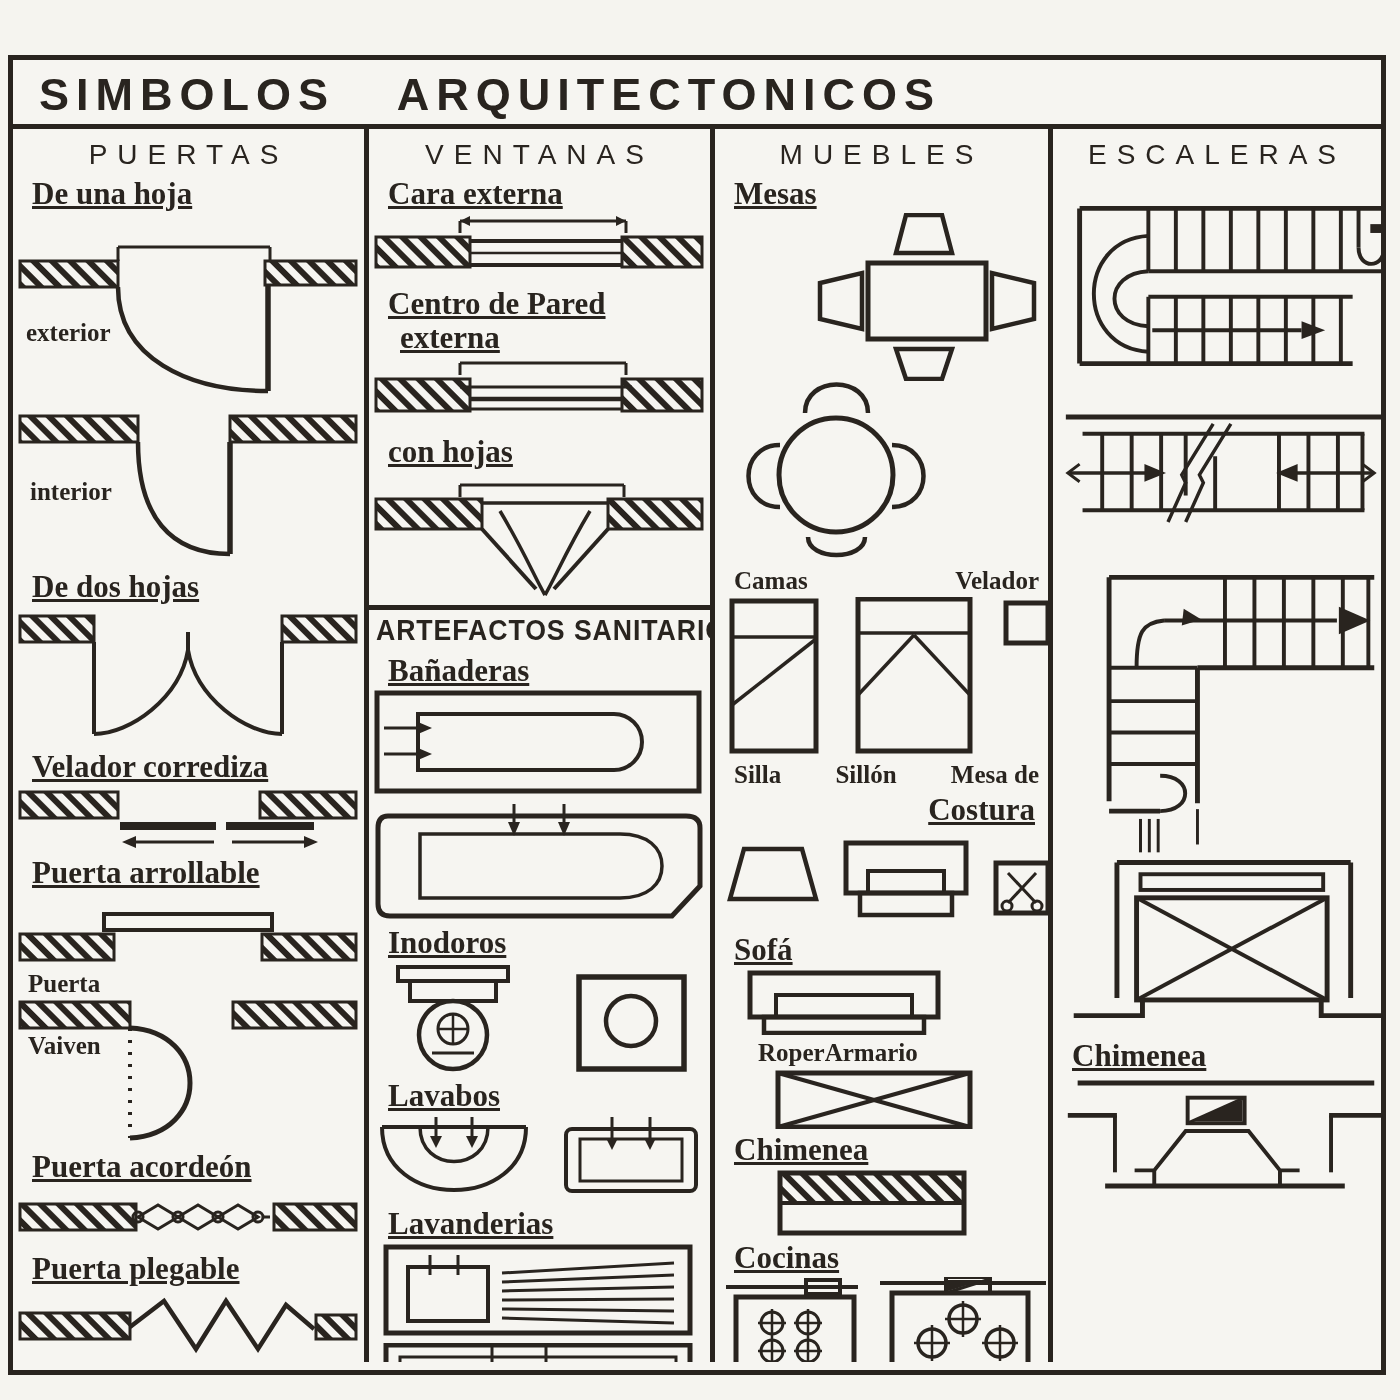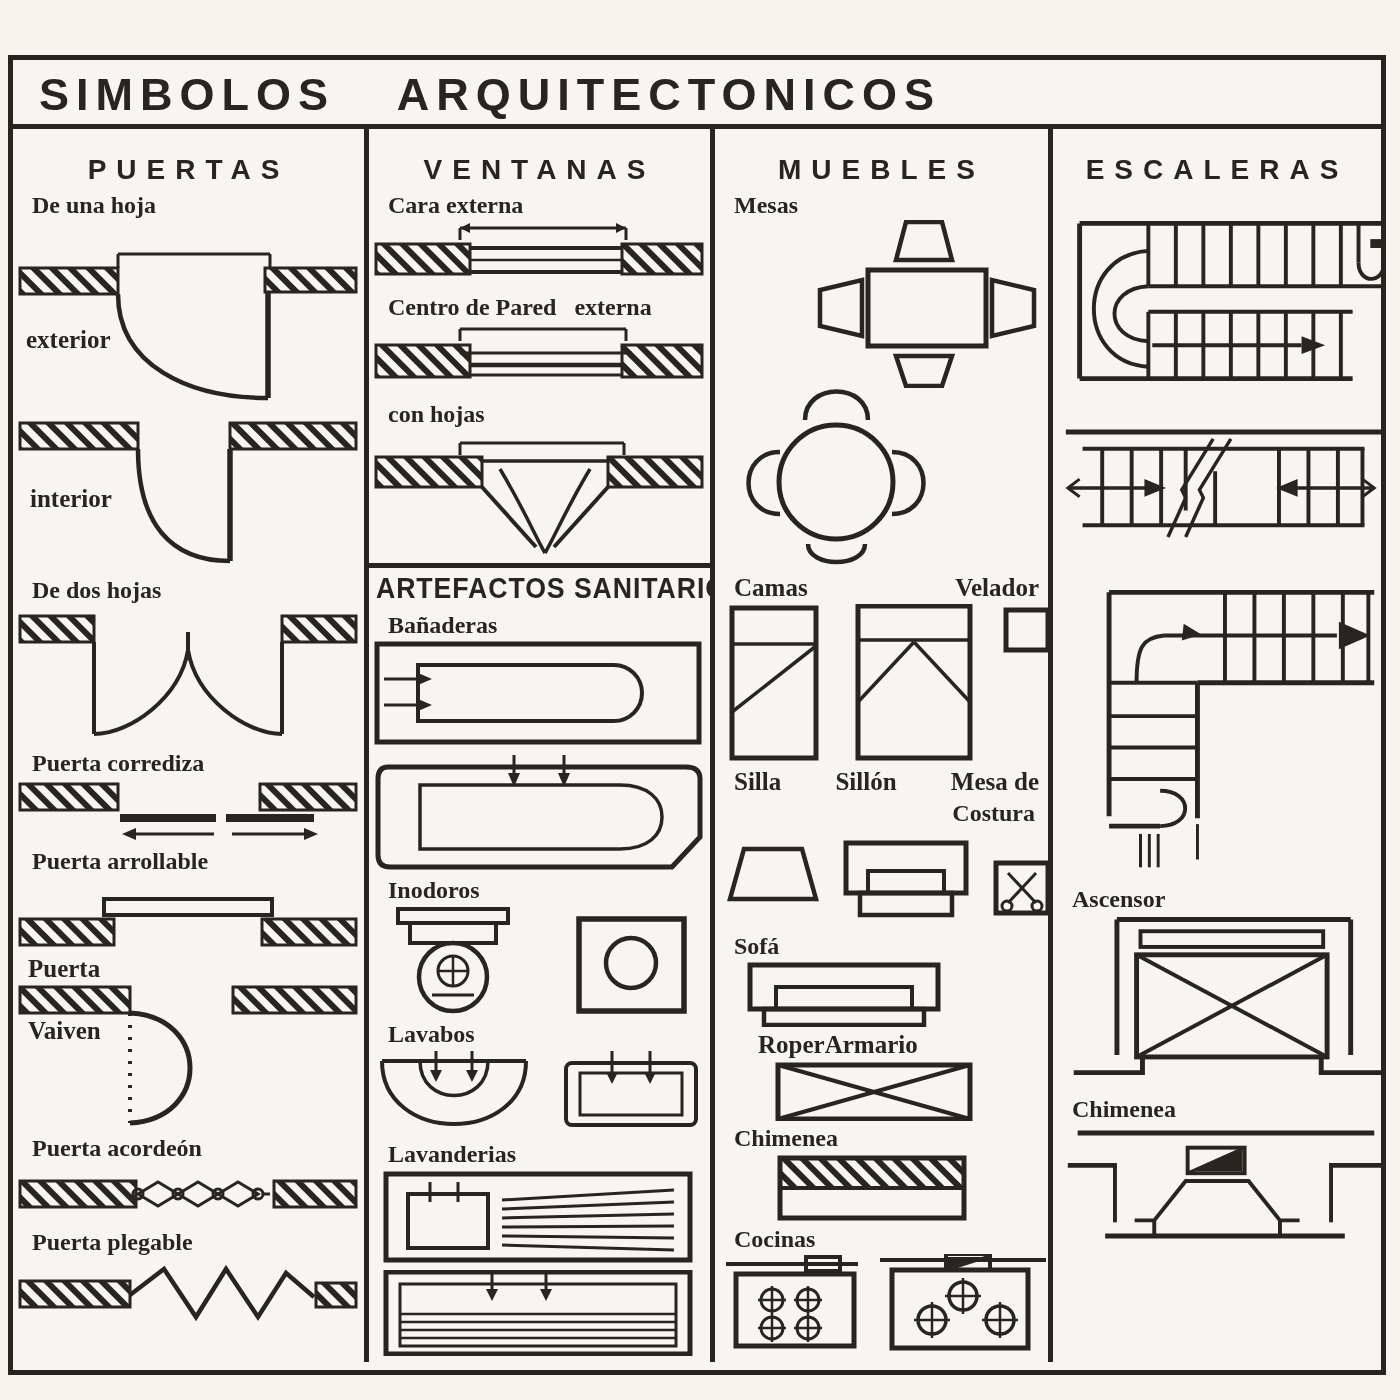--- a/index.html
+++ b/index.html
@@ -7,26 +7,26 @@
        font-family:"Liberation Sans",sans-serif;color:#29241f;}
   .frame{position:absolute;left:8px;top:55px;width:1378px;height:1320px;
          border:5px solid #29241f;box-sizing:border-box;background:#f6f5f1;}
   .title{font-weight:bold;font-size:45px;letter-spacing:7px;word-spacing:44px;
          padding:9px 0 3px 26px;border-bottom:5px solid #29241f;
          font-family:"Liberation Sans",sans-serif;}
   .cols{display:grid;grid-template-columns:351px 346px 338px 333px;
         height:calc(100% - 77px);}
   .col{box-sizing:border-box;padding:0 5px;overflow:hidden;}
   .col + .col{border-left:5px solid #29241f;}
-  .colhdr{font-weight:bold;font-size:28px;letter-spacing:10px;text-align:center;
-          padding-top:25px;height:34px;}
+  .colhdr{font-weight:normal;font-size:28px;letter-spacing:10px;text-align:center;
+          padding-top:10px;height:34px;}
   .subhdr{font-weight:bold;font-size:29px;letter-spacing:1px;margin:4px 0 0 2px;
           transform:scaleX(0.92);transform-origin:left;white-space:nowrap;height:36px;}
-  .lbl{font-family:"Liberation Serif",serif;font-weight:bold;font-size:24px;
-       margin:4px 0 2px 14px;line-height:1.1;}
+  .lbl{font-family:"Liberation Serif",serif;font-weight:bold;font-size:31px;
+       margin:4px 0 2px 14px;line-height:1.1;text-decoration:underline;}
   .lblrow{display:flex;justify-content:space-between;align-items:center;
           font-family:"Liberation Serif",serif;font-weight:bold;font-size:25px;
           margin:4px 4px 2px 14px;}
   .right{text-align:right;margin-right:8px;}
   .divider{border-top:5px solid #29241f;margin:8px -5px 0 -5px;}
   svg{display:block;}
   .s25{stroke:#29241f;fill:none;stroke-width:2.5;}
   .s3{stroke:#29241f;fill:none;stroke-width:3;}
   .s35{stroke:#29241f;fill:none;stroke-width:3.5;}
   .s4{stroke:#29241f;fill:none;stroke-width:4;}
@@ -81,21 +81,21 @@
       <svg width="340" height="140" viewBox="0 0 340 140">
         <rect class="wall" x="2" y="10" width="74" height="26"></rect>
         <rect class="wall" x="264" y="10" width="74" height="26"></rect>
         <line class="s4" x1="76" y1="36" x2="76" y2="128"></line>
         <line class="s4" x1="264" y1="36" x2="264" y2="128"></line>
         <path class="s4" d="M76,128 C112,128 162,92 170,44"></path>
         <path class="s4" d="M264,128 C228,128 178,92 170,44"></path>
         <line class="s4" x1="170" y1="44" x2="170" y2="26"></line>
       </svg>
 
-      <div class="lbl">Puerta corrediza</div>
+      <div class="lbl">Velador corrediza</div>
       <svg width="340" height="66" viewBox="0 0 340 66">
         <rect class="wall" x="2" y="6" width="98" height="26"></rect>
         <rect class="wall" x="242" y="6" width="96" height="26"></rect>
         <rect class="f" x="102" y="36" width="96" height="8"></rect>
         <rect class="f" x="208" y="36" width="88" height="8"></rect>
         <line class="s3" x1="110" y1="56" x2="196" y2="56"></line>
         <polygon class="f" points="104,56 118,50 118,62"></polygon>
         <line class="s3" x1="214" y1="56" x2="294" y2="56"></line>
         <polygon class="f" points="300,56 286,50 286,62"></polygon>
       </svg>
@@ -452,21 +452,20 @@
         <line class="s4" x1="52" y1="178" x2="142" y2="178"></line>
         <line class="s4" x1="52" y1="210" x2="142" y2="210"></line>
         <path class="s4" d="M104,222 C138,222 138,258 104,258"></path>
         <line class="s5" x1="52" y1="258" x2="104" y2="258"></line>
         <line class="s3" x1="84" y1="266" x2="84" y2="300"></line>
         <line class="s3" x1="93" y1="266" x2="93" y2="300"></line>
         <line class="s3" x1="102" y1="266" x2="102" y2="300"></line>
         <line class="s3" x1="142" y1="256" x2="142" y2="292"></line>
       </svg>
 
-      <div class="lbl" style="margin-top:14px">Ascensor</div>
       <svg width="330" height="170" viewBox="0 0 336 170">
         <line class="s5" x1="60" y1="4" x2="298" y2="4"></line>
         <line class="s5" x1="60" y1="4" x2="60" y2="142"></line>
         <line class="s5" x1="298" y1="4" x2="298" y2="142"></line>
         <rect class="s4" x="84" y="16" width="186" height="16"></rect>
         <rect class="s5" x="80" y="40" width="194" height="104"></rect>
         <line class="s4" x1="80" y1="40" x2="274" y2="144"></line>
         <line class="s4" x1="274" y1="40" x2="80" y2="144"></line>
         <path class="s5" d="M16,160 H86 V142"></path>
         <path class="s5" d="M338,160 H268 V142"></path>

